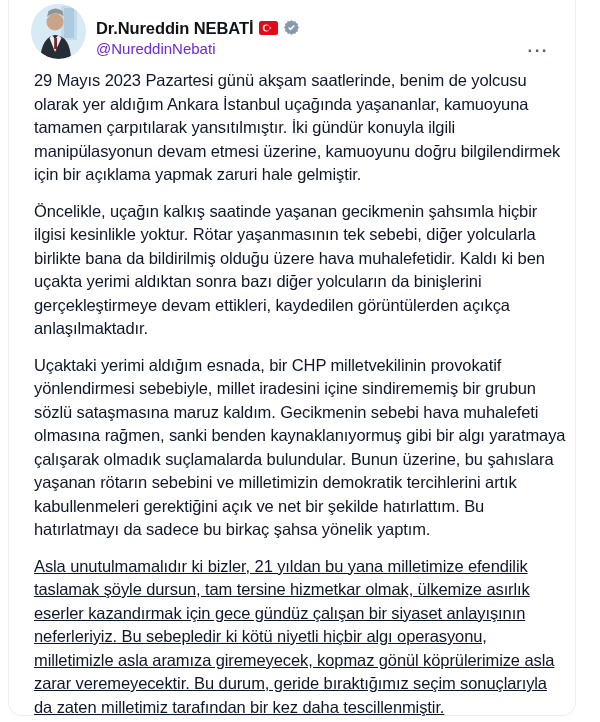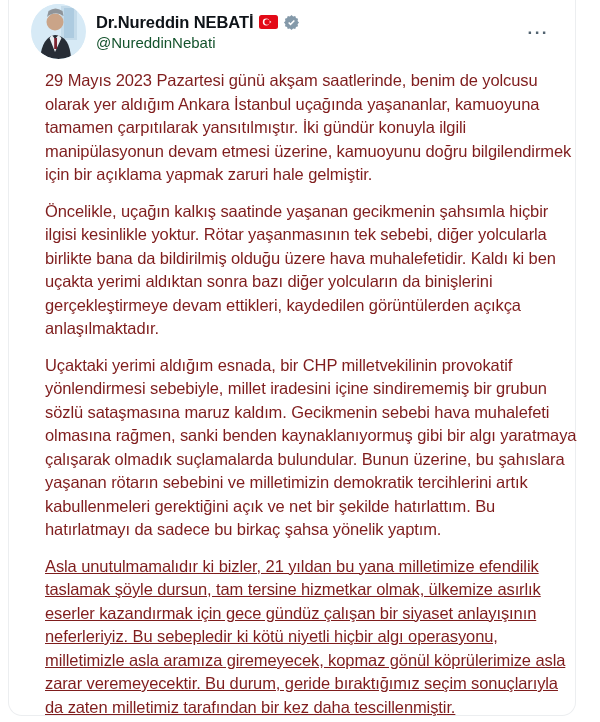--- a/index.html
+++ b/index.html
@@ -15,21 +15,21 @@
     left: 8px; top: -14px;
     width: 568px; height: 730px;
     background: #ffffff;
     border: 1px solid #eceef0;
     border-top: none;
     border-radius: 0 0 14px 14px;
     padding: 18px 20px 0 22px;
   }
   .tweet-header {
     display: flex;
-    align-items: center;
+    align-items: flex-end;
   }
   .avatar {
     width: 55px; height: 55px;
     border-radius: 50%;
     overflow: hidden;
     flex: 0 0 55px;
     cursor: pointer;
     background: linear-gradient(180deg, #cfe6f5 0%, #e9f4fb 55%, #bcd7e8 100%);
   }
   .avatar svg { display: block; width: 55px; height: 55px; }
@@ -52,43 +52,43 @@
     letter-spacing: -0.1px;
     cursor: pointer;
     white-space: nowrap;
   }
   .flag-icon { display: inline-block; margin-left: 2px; }
   .flag-icon svg { display: block; }
   .badge-icon { display: inline-block; margin-left: 1px; }
   .badge-icon svg { display: block; }
   .handle {
     font-size: 15px;
-    color: #14532d;
+    color: #6d28d9;
     margin-top: 2px;
     cursor: pointer;
   }
   .more-button {
     margin-left: auto;
     margin-right: 6px;
     margin-top: 2px;
     color: #536471;
     font-size: 17px;
     font-weight: bold;
     letter-spacing: 1.5px;
     line-height: 1;
     cursor: pointer;
     user-select: none;
   }
   .tweet-body {
     margin-top: 10px;
-    margin-left: 14px;
+    margin-left: 3px;
     width: 533px;
     font-size: 16.5px;
     line-height: 23.5px;
-    color: #7f1d1d;
+    color: #0f172a;
     letter-spacing: -0.1px;
   }
   .tweet-body p { margin: 0 0 13px 0; }
   .tweet-body p:last-child { margin-bottom: 0; text-decoration: underline; }
 </style>
 </head>
 <body>
 
 <div class="page">
   <article class="tweet-card">

